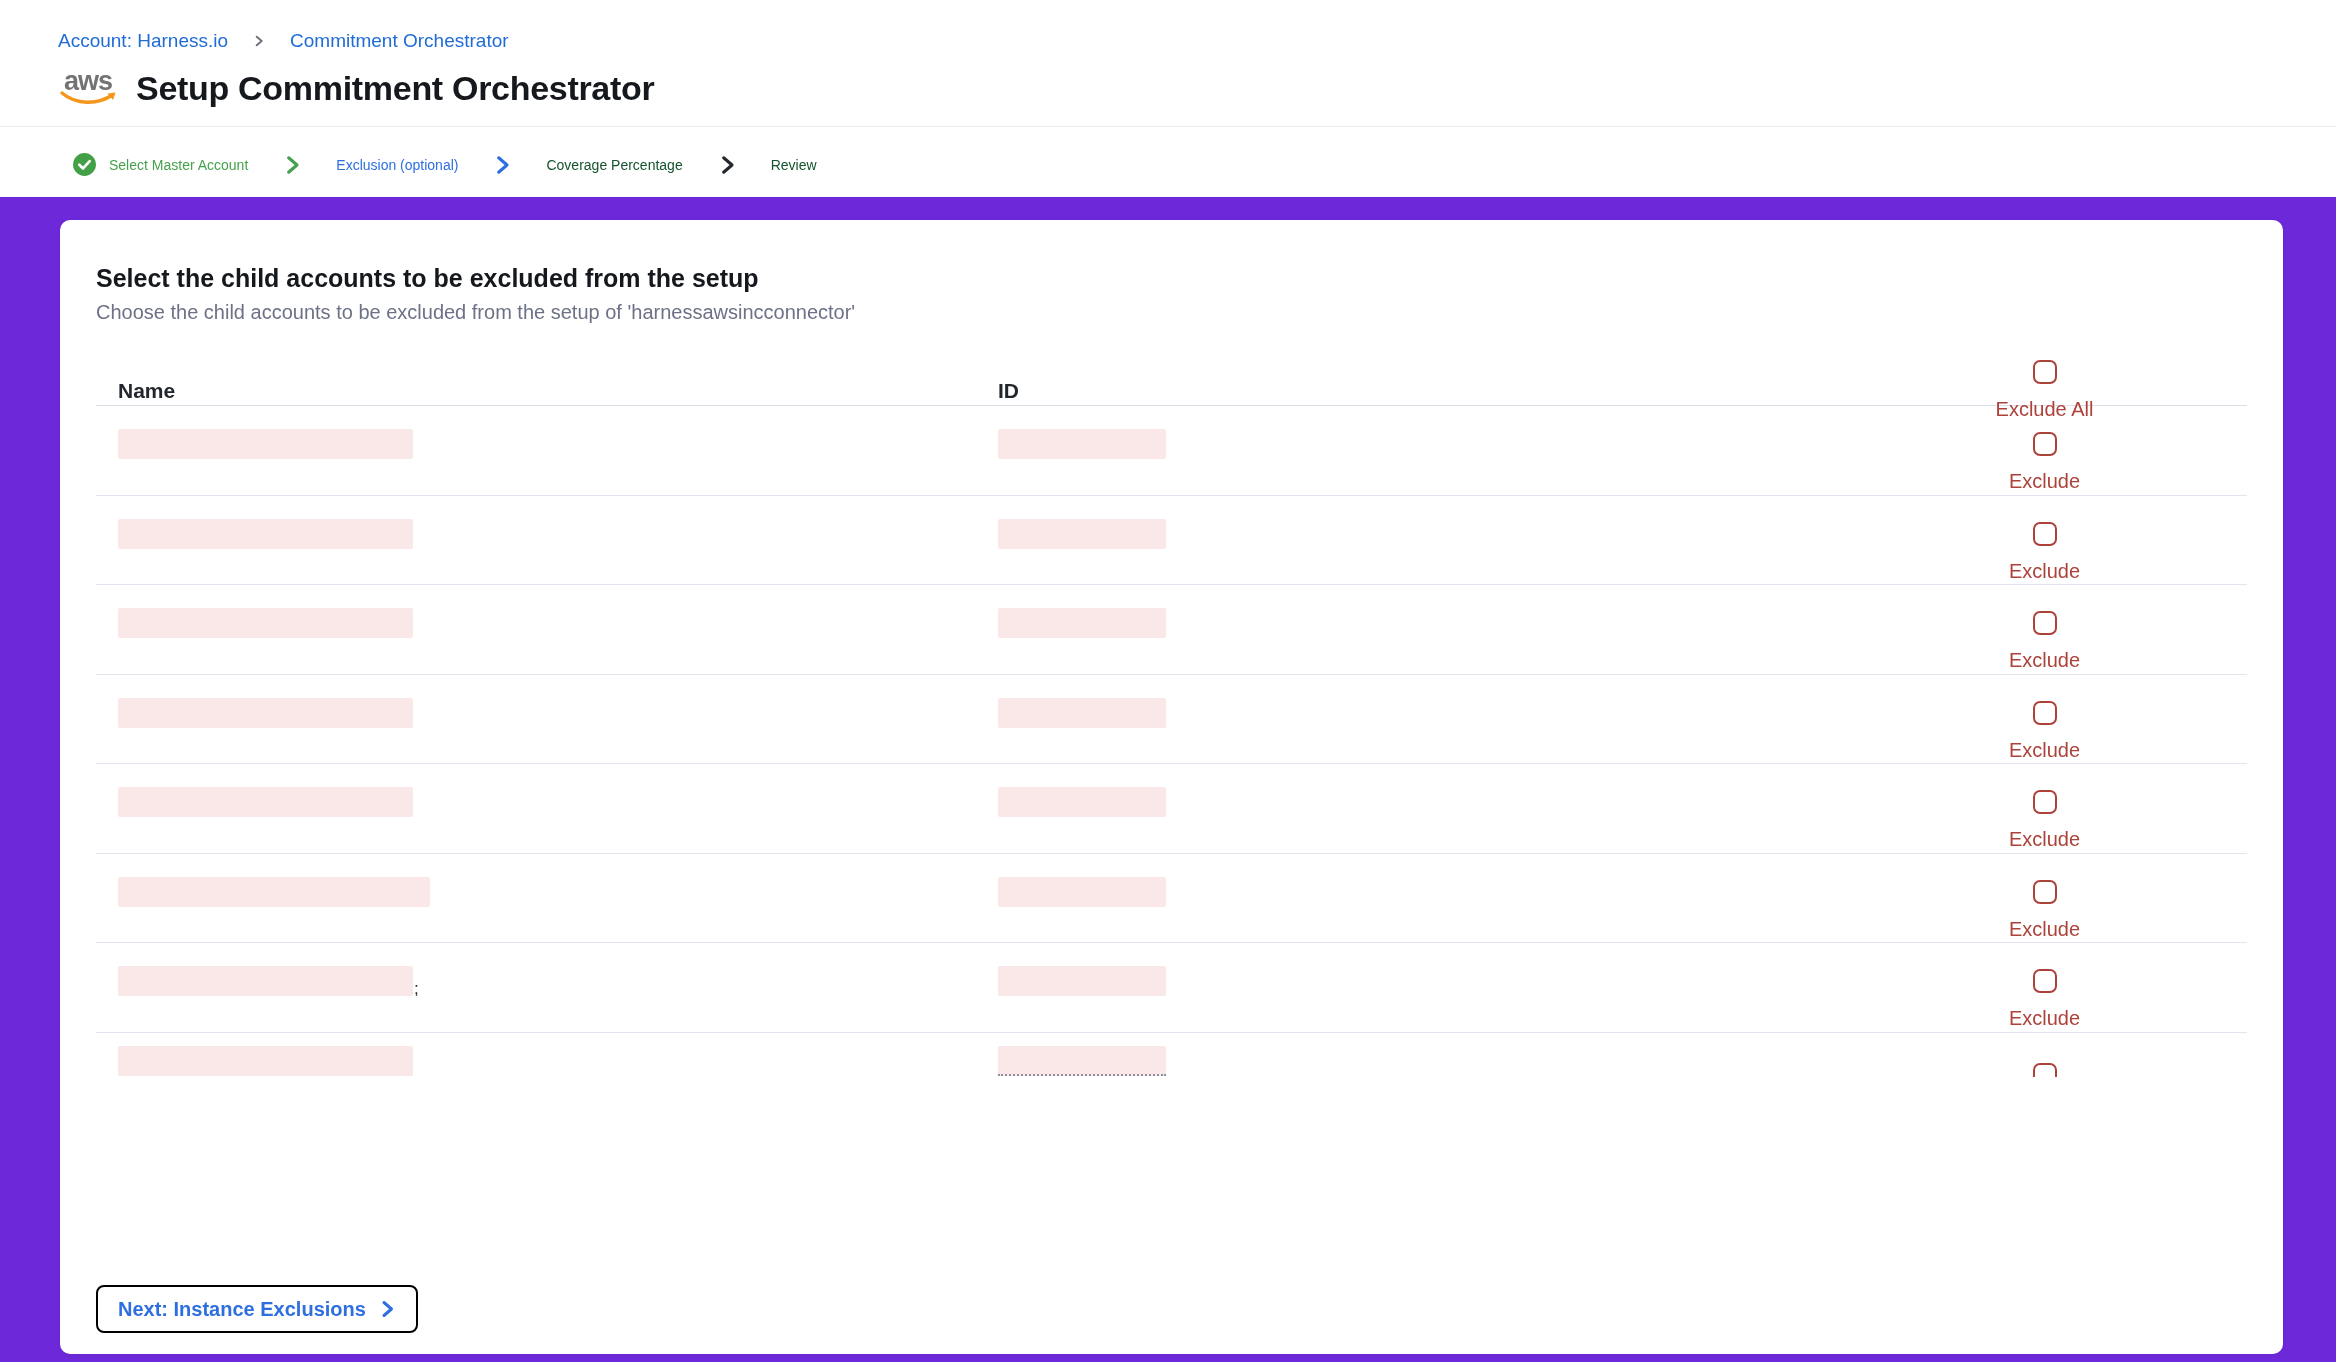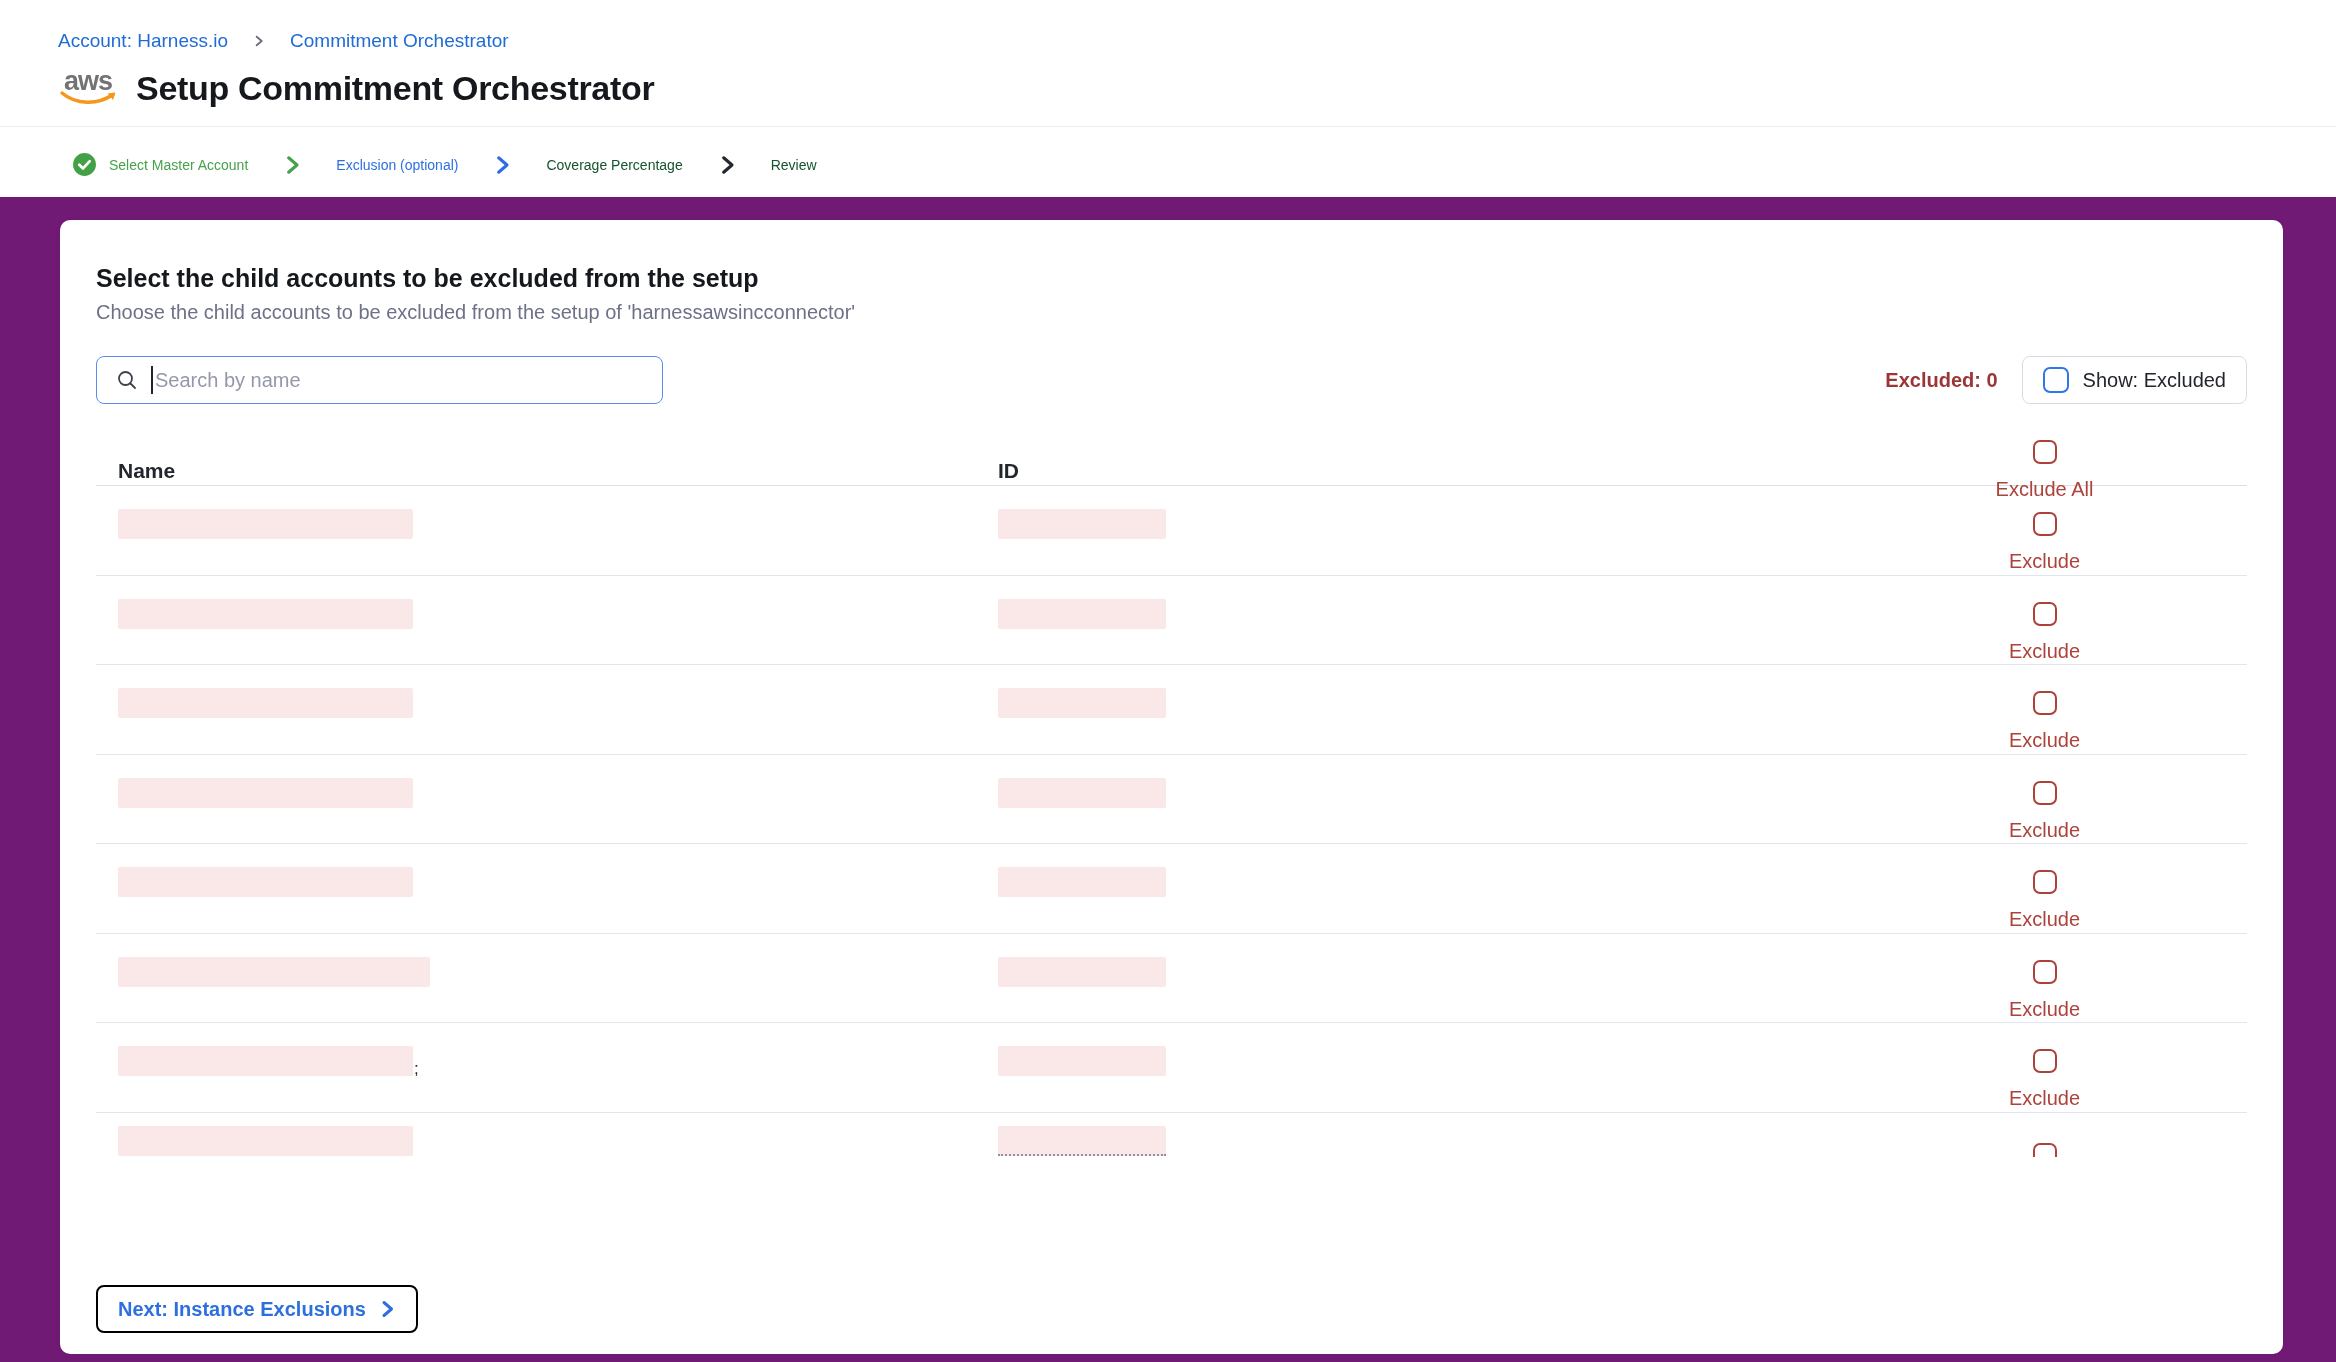--- a/index.html
+++ b/index.html
@@ -26,21 +26,21 @@
   .step.active   { color:#2e6fe0; }
   .step.upcoming { color:#14532d; }
   .step.active::after { content:""; position:absolute; left:-14px; right:-62px; bottom:-1px;
                         height:5px; border-radius:4px; background:#3c77e6; }
   .step-chevron { display:flex; }
   .chev-complete { color:#46a14c; }
   .chev-active   { color:#2e6fe0; }
   .chev-upcoming { color:#23282f; }
 
   
-  .page-body { position:absolute; left:0; right:0; top:197px; bottom:0; background:#701a75; }
+  .page-body { position:absolute; left:0; right:0; top:197px; bottom:0; background:#6d28d9; }
   .card { position:absolute; left:60px; top:23px; width:2223px; bottom:8px; background:#fff;
           border-radius:10px; box-shadow:0 1px 4px rgba(30,36,50,.08); padding:44px 36px 0 36px; overflow:hidden; }
 
   .card h2 { font-size:25px; font-weight:700; color:#15181d; }
   .card .subheading { margin-top:8px; font-size:20px; color:#6d7187; }
 
   
   .toolbar { margin-top:32px; display:flex; align-items:center; }
   .searchbox { position:relative; width:567px; height:48px; border:1.6px solid #5b8ded; border-radius:8px;
                display:flex; align-items:center; padding-left:18px; background:#fff; }
@@ -144,37 +144,20 @@
       <span>Review</span>
     </div>
   </div>
 </div>
 
 <div class="page-body">
   <div class="card">
     <h2>Select the child accounts to be excluded from the setup</h2>
     <div class="subheading">Choose the child accounts to be excluded from the setup of 'harnessawsincconnector'</div>
 
-    <div class="toolbar">
-      <div class="searchbox">
-        <svg width="24" height="24" viewBox="0 0 24 24">
-          <circle cx="10.5" cy="10.5" r="6.5" stroke="#3d424c" stroke-width="1.8" fill="none"></circle>
-          <path d="M15.5 15.5 L20 20" stroke="#3d424c" stroke-width="1.8" stroke-linecap="round"></path>
-        </svg>
-        <span class="caret"></span>
-        <input type="text" placeholder="Search by name" style="">
-      </div>
-      <div class="toolbar-right">
-        <span class="excluded-count">Excluded: 0</span>
-        <div class="show-excluded">
-          <span class="checkbox-blue"></span>
-          <span class="lbl">Show: Excluded</span>
-        </div>
-      </div>
-    </div>
 
     <div class="table">
       <div class="thead">
         <div class="col-label">Name</div>
         <div class="col-label">ID</div>
         <div class="exclude-group">
           <span class="checkbox-red"></span>
           <span class="exclude-text">Exclude All</span>
         </div>
       </div>

